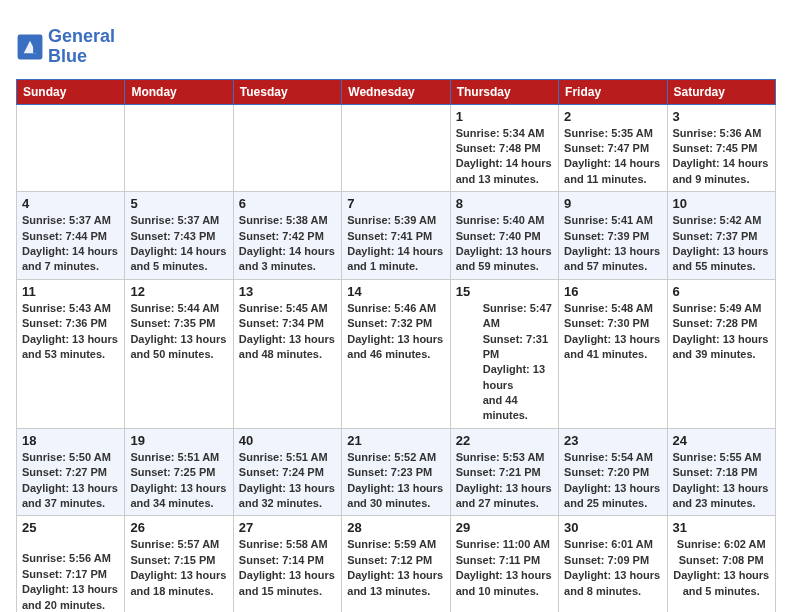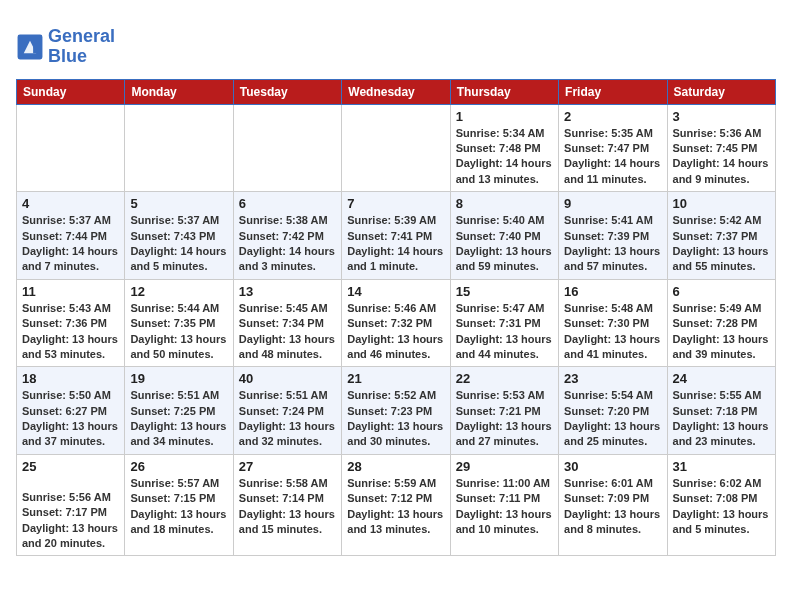--- a/index.html
+++ b/index.html
@@ -224,21 +224,21 @@
         </td>
         <td>
           <span class="day-number">14</span>
           <div class="day-detail" style="white-space: pre-line;">Sunrise: 5:46 AM
 Sunset: 7:32 PM
 Daylight: 13 hours
 and 46 minutes.</div>
         </td>
         <td>
           <span class="day-number">15</span>
-          <div class="day-detail" style="white-space: pre-line;">Sunrise: 5:47 AM
+          <div class="day-detail" style="white-space: pre-line; margin-left: 27px;">Sunrise: 5:47 AM
 Sunset: 7:31 PM
 Daylight: 13 hours
 and 44 minutes.</div>
         </td>
         <td>
           <span class="day-number">16</span>
           <div class="day-detail" style="white-space: pre-line;">Sunrise: 5:48 AM
 Sunset: 7:30 PM
 Daylight: 13 hours
 and 41 minutes.</div>
@@ -248,21 +248,21 @@
           <div class="day-detail" style="white-space: pre-line;">Sunrise: 5:49 AM
 Sunset: 7:28 PM
 Daylight: 13 hours
 and 39 minutes.</div>
         </td>
       </tr>
       <tr>
         <td>
           <span class="day-number">18</span>
           <div class="day-detail" style="white-space: pre-line;">Sunrise: 5:50 AM
-Sunset: 6:27 PM
+Sunset: 7:27 PM
 Daylight: 13 hours
 and 37 minutes.</div>
         </td>
         <td>
           <span class="day-number">19</span>
           <div class="day-detail" style="white-space: pre-line;">Sunrise: 5:51 AM
 Sunset: 7:25 PM
 Daylight: 13 hours
 and 34 minutes.</div>
         </td>
@@ -340,20 +340,20 @@
         </td>
         <td>
           <span class="day-number">30</span>
           <div class="day-detail" style="white-space: pre-line;">Sunrise: 6:01 AM
 Sunset: 7:09 PM
 Daylight: 13 hours
 and 8 minutes.</div>
         </td>
         <td>
           <span class="day-number">31</span>
-          <div class="day-detail" style="white-space: pre-line;">Sunrise: 6:02 AM
+          <div class="day-detail" style="white-space: pre-line; text-align: center;">Sunrise: 6:02 AM
 Sunset: 7:08 PM
 Daylight: 13 hours
 and 5 minutes.</div>
         </td>
       </tr>
     </tbody>
 </table>
 
 </body></html>

